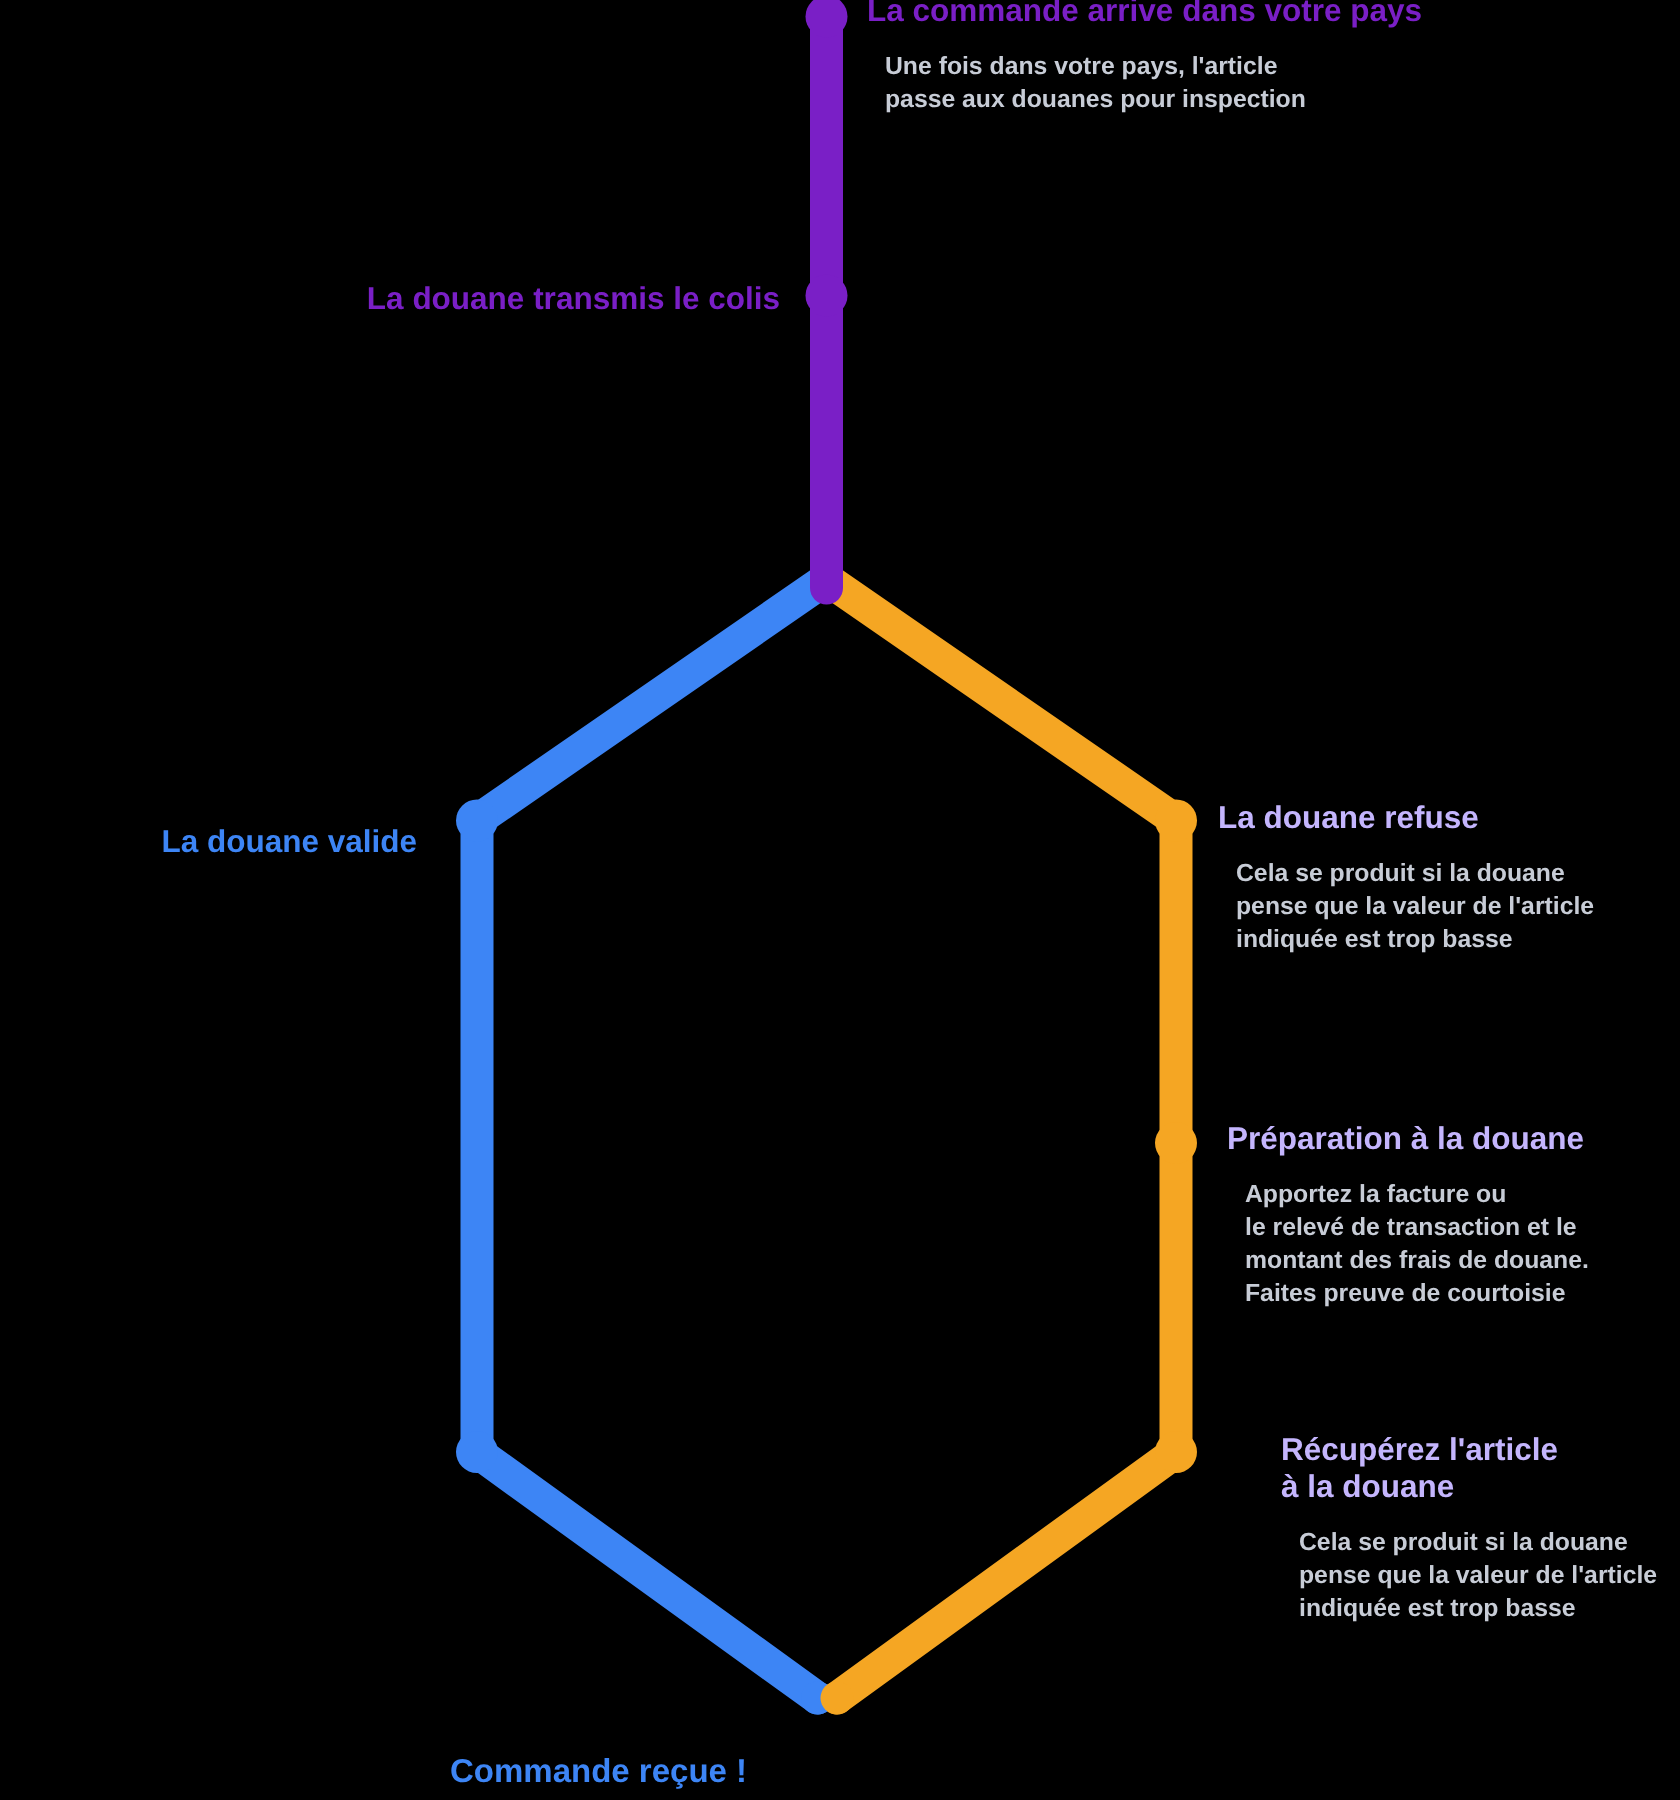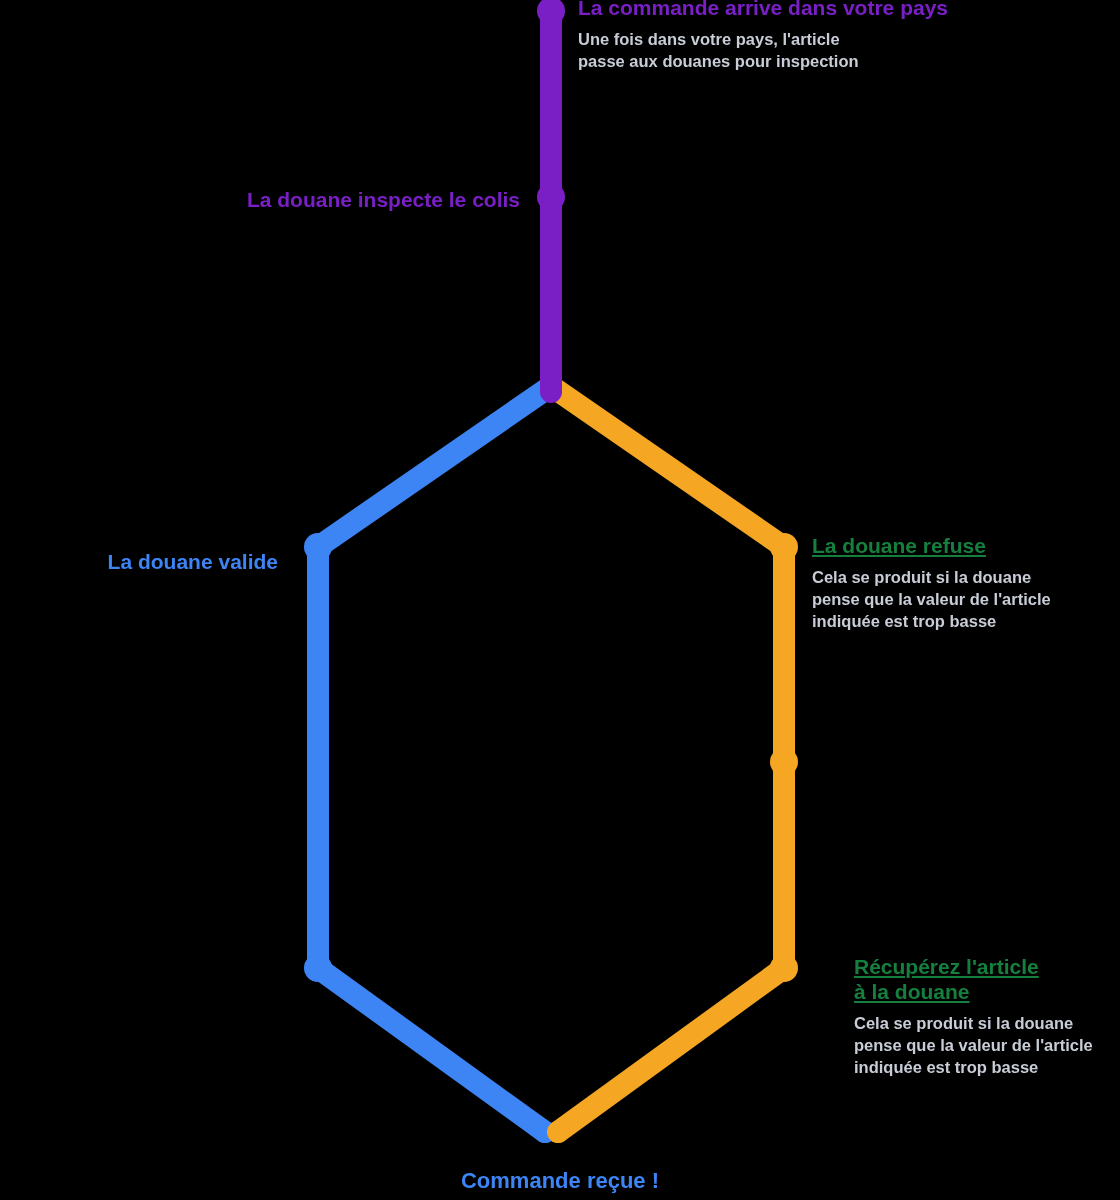--- a/index.html
+++ b/index.html
@@ -37,31 +37,31 @@
     font-weight: bold;
     line-height: 1.18;
     margin: 0 0 7px 0;
     white-space: pre-line;
   }
   .step-desc {
     font-size: 16.5px;
     font-weight: bold;
     line-height: 1.34;
     color: #c7ccd6;
-    margin: 0;
+    margin: 12px;
     white-space: pre-line;
   }
 
   .align-right { text-align: right; }
   .align-left  { text-align: left;  }
-  .align-center{ text-align: center;}
+  .align-center{ text-align: left;}
 
   .t-purple { color: #7A1FC6; }
   .t-blue   { color: #3D85F5; }
-  .t-orange { color: #15803d; text-decoration: underline; }
+  .t-orange { color: #c4b5fd; }
 
   
   #step-arrival        { left: 578px; top: -4px;   width: 470px; }
   #step-inspect        { left: 40px;  top: 188px;  width: 480px; }
   #step-validate       { left: 0px;   top: 550px;  width: 278px; }
   #step-refuse         { left: 812px; top: 534px;  width: 300px; }
   #step-prepare        { left: 818px; top: 748px;  width: 300px; }
   #step-retrieve       { left: 854px; top: 955px;  width: 300px; }
   #step-fees           { left: 0px;   top: 955px;  width: 278px; }
   #step-received       { left: 300px; top: 1168px; width: 520px; }
@@ -92,34 +92,41 @@
     <circle cx="558" cy="1132" r="11" fill="#F5A623"></circle>
   </svg>
 
   <div class="step align-left" id="step-arrival">
     <div class="step-title t-purple">La commande arrive dans votre pays</div>
     <div class="step-desc">Une fois dans votre pays, l'article
 passe aux douanes pour inspection</div>
   </div>
 
   <div class="step align-right" id="step-inspect">
-    <div class="step-title t-purple">La douane inspecte le colis</div>
+    <div class="step-title t-purple">La douane transmis le colis</div>
   </div>
 
   <div class="step align-right" id="step-validate">
     <div class="step-title t-blue">La douane valide</div>
   </div>
 
   <div class="step align-left" id="step-refuse">
     <div class="step-title t-orange">La douane refuse</div>
     <div class="step-desc">Cela se produit si la douane
 pense que la valeur de l'article
 indiquée est trop basse</div>
   </div>
 
+  <div class="step align-left" id="step-prepare">
+    <div class="step-title t-orange">Préparation à la douane</div>
+    <div class="step-desc">Apportez la facture ou
+le relevé de transaction et le
+montant des frais de douane.
+Faites preuve de courtoisie</div>
+  </div>
 
   <div class="step align-left" id="step-retrieve">
     <div class="step-title t-orange">Récupérez l'article
 à la douane</div>
     <div class="step-desc">Cela se produit si la douane
 pense que la valeur de l'article
 indiquée est trop basse</div>
   </div>
 
 

